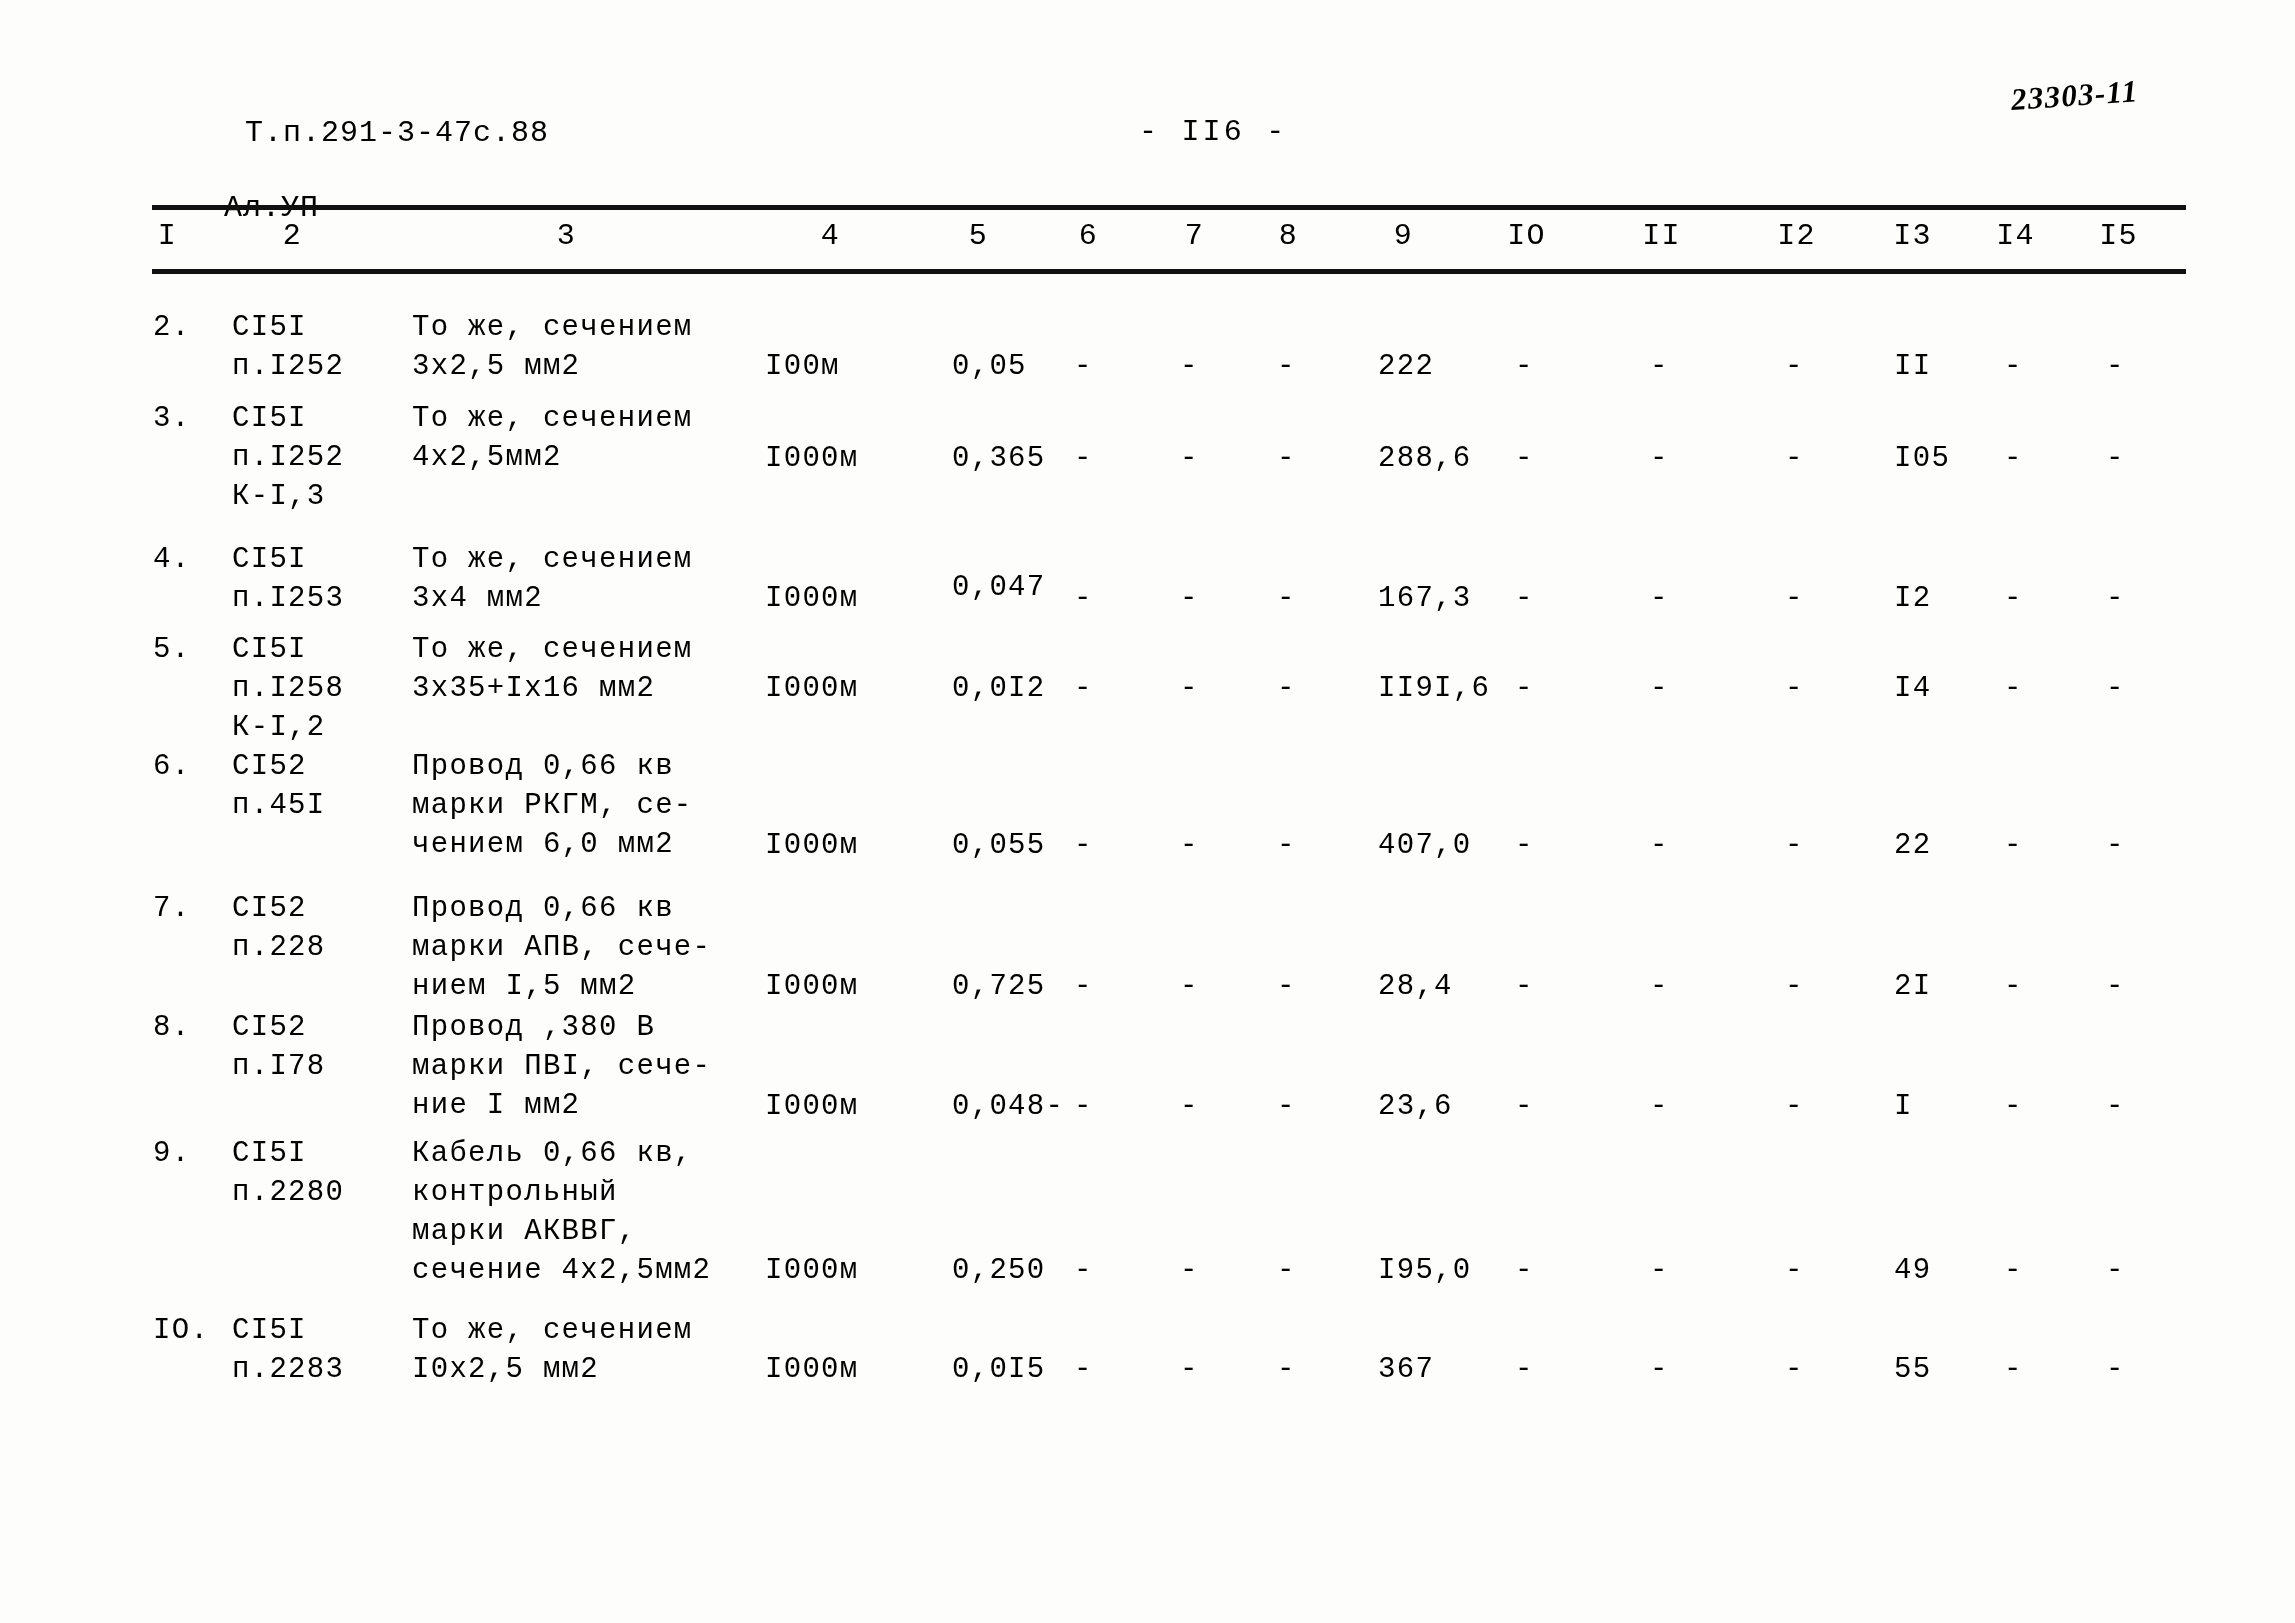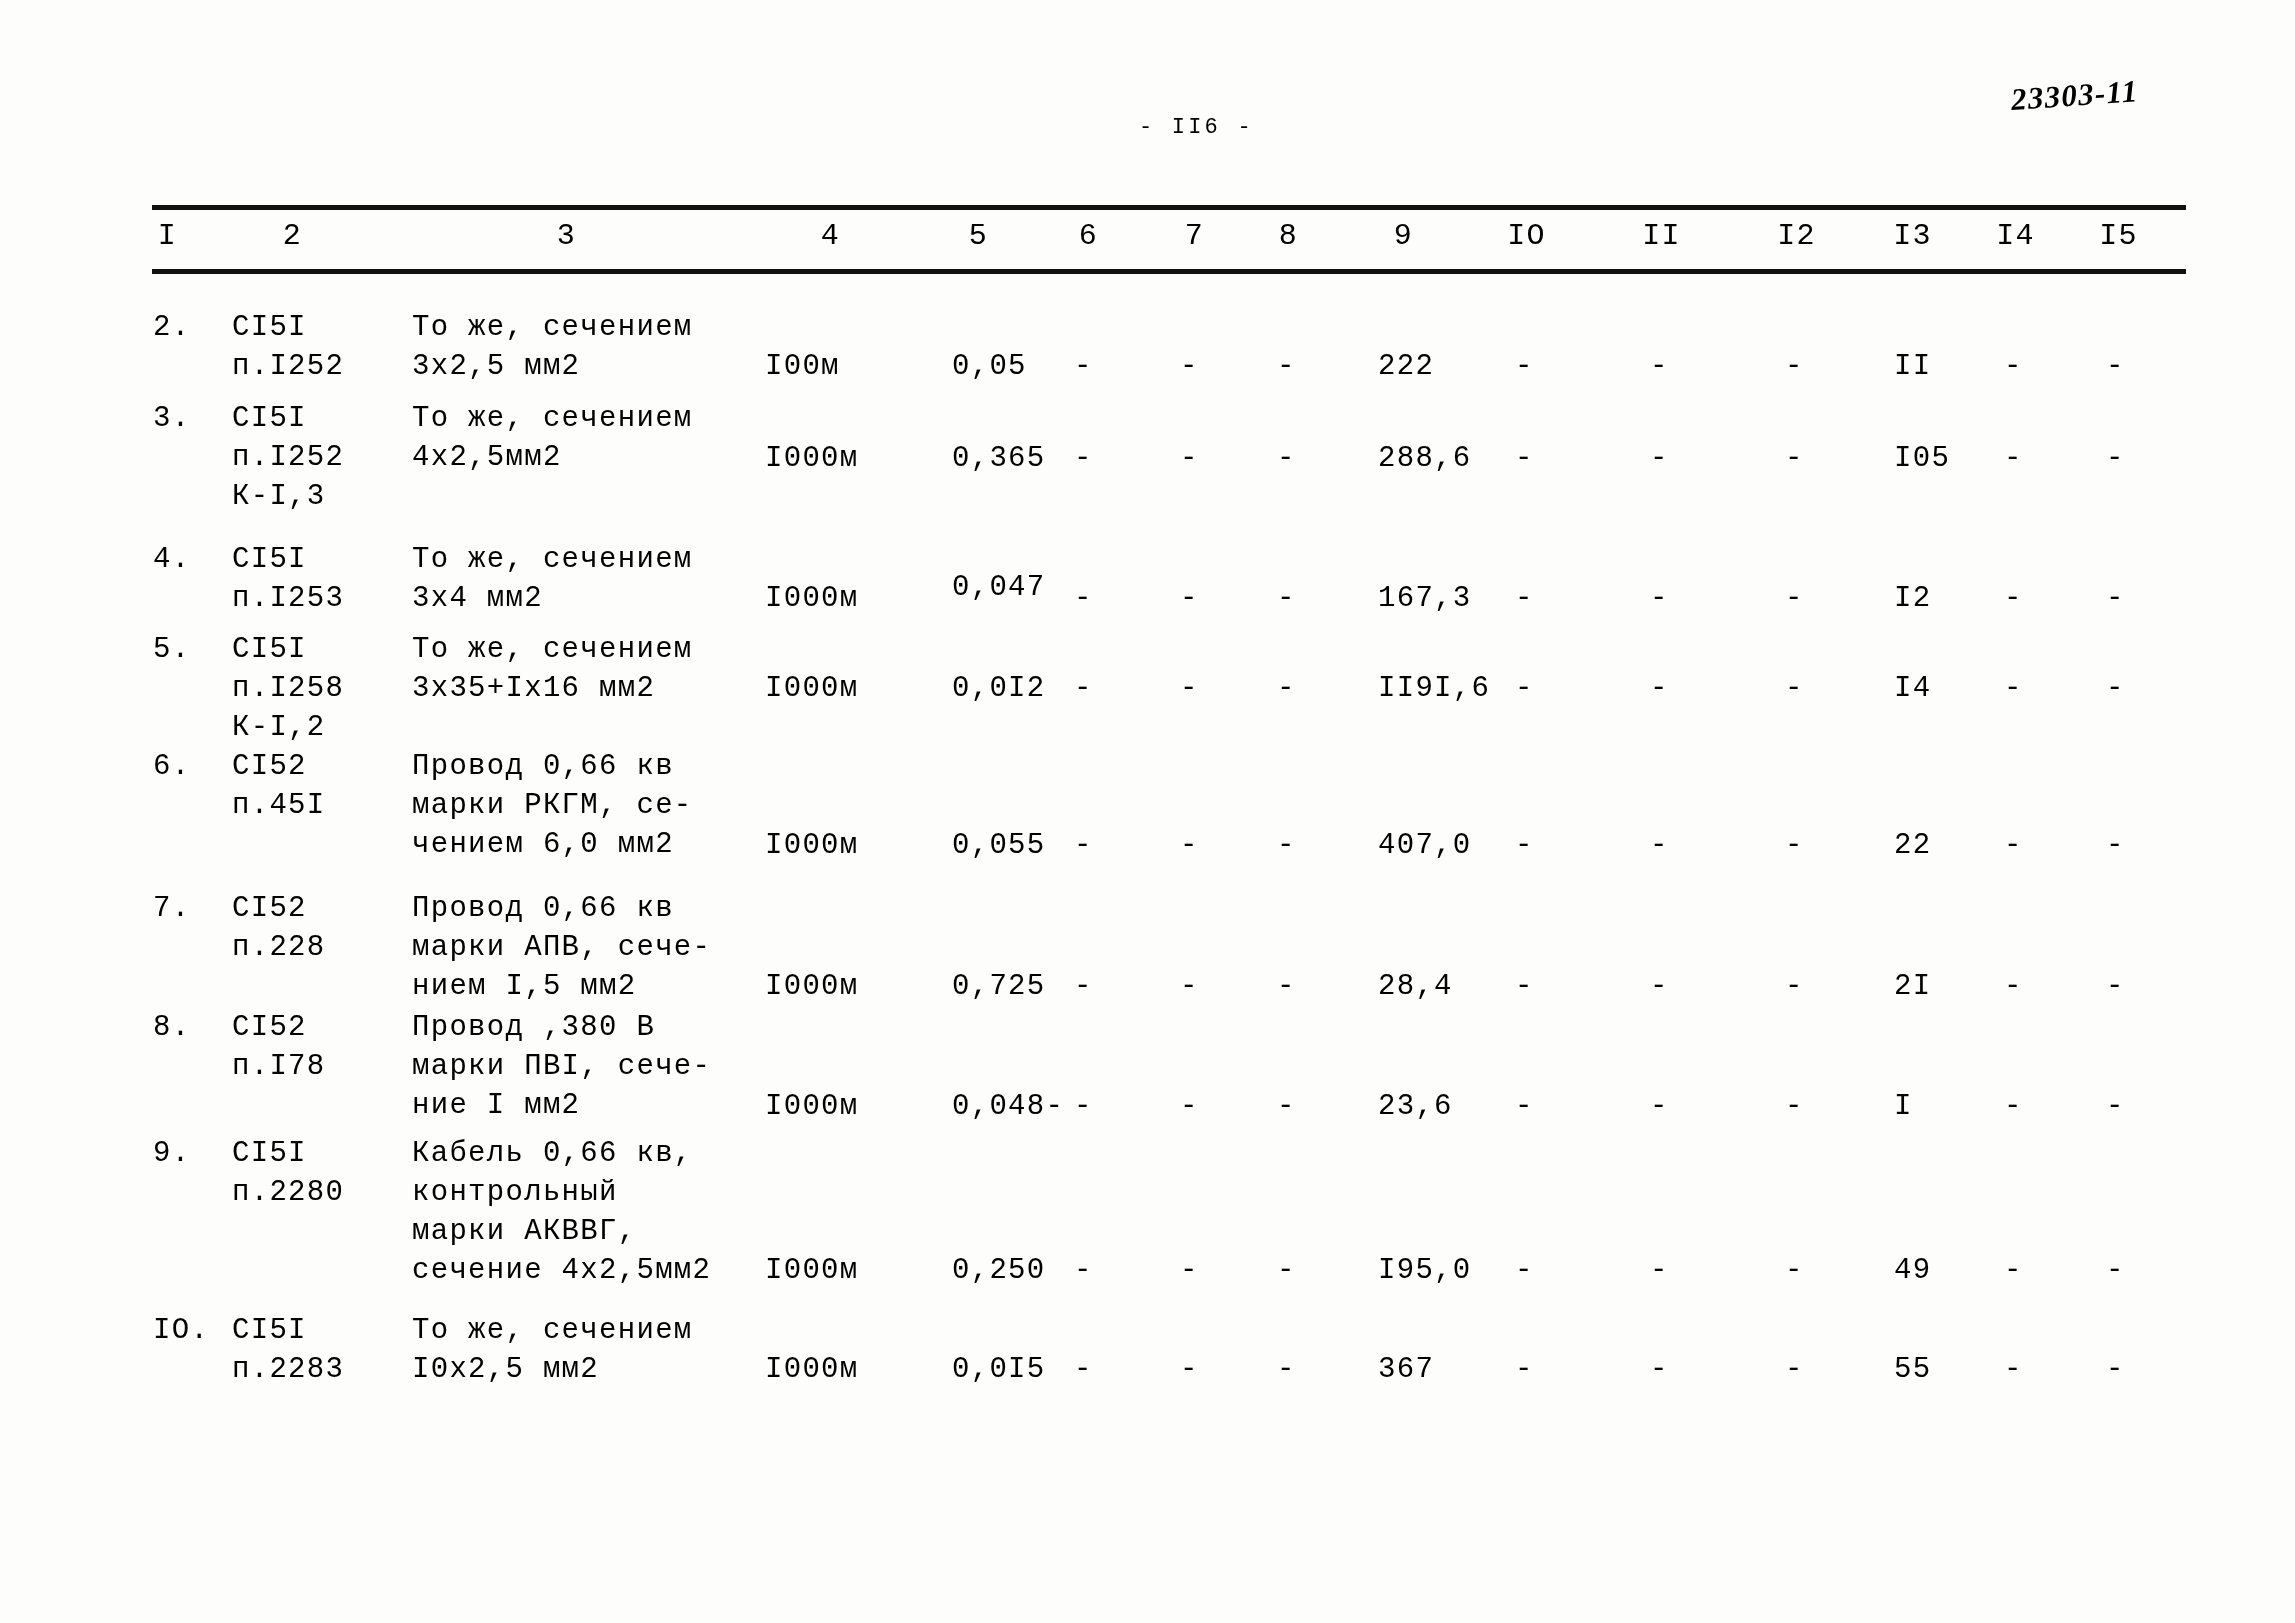--- a/index.html
+++ b/index.html
@@ -32,21 +32,21 @@
     white-space: pre;
   }
   .hdr-left .line2 {
     display: block;
     padding-left: 55px;
   }
   .hdr-page {
     position: absolute;
     left: 1139px;
     top: 115px;
-    font-size: 22px;
+    font-size: 30px;
     letter-spacing: 3.2px;
     white-space: pre;
   }
   .hdr-stamp {
     position: absolute;
     left: 2011px;
     top: 82px;
     font-family: "Liberation Serif", "DejaVu Serif", serif;
     font-style: italic;
     font-weight: bold;
@@ -93,20 +93,24 @@
   }
   .cell.num  { text-align: left; }
   .cell.c1   { text-align: left; }
   .cell.unit { text-align: left; }
 </style>
 </head>
 <body>
 
 <div class="page">
 
+  <div class="hdr-left">
+    <span>Т.п.291-3-47с.88</span>
+    <span class="line2">Ал.УП</span>
+  </div>
 
   <div class="hdr-page">- II6 -</div>
 
   <div class="hdr-stamp">23303-11</div>
 
   <div class="rule rule-top"></div>
   <div class="rule rule-bottom"></div>
 
   <div class="tbl">
 

